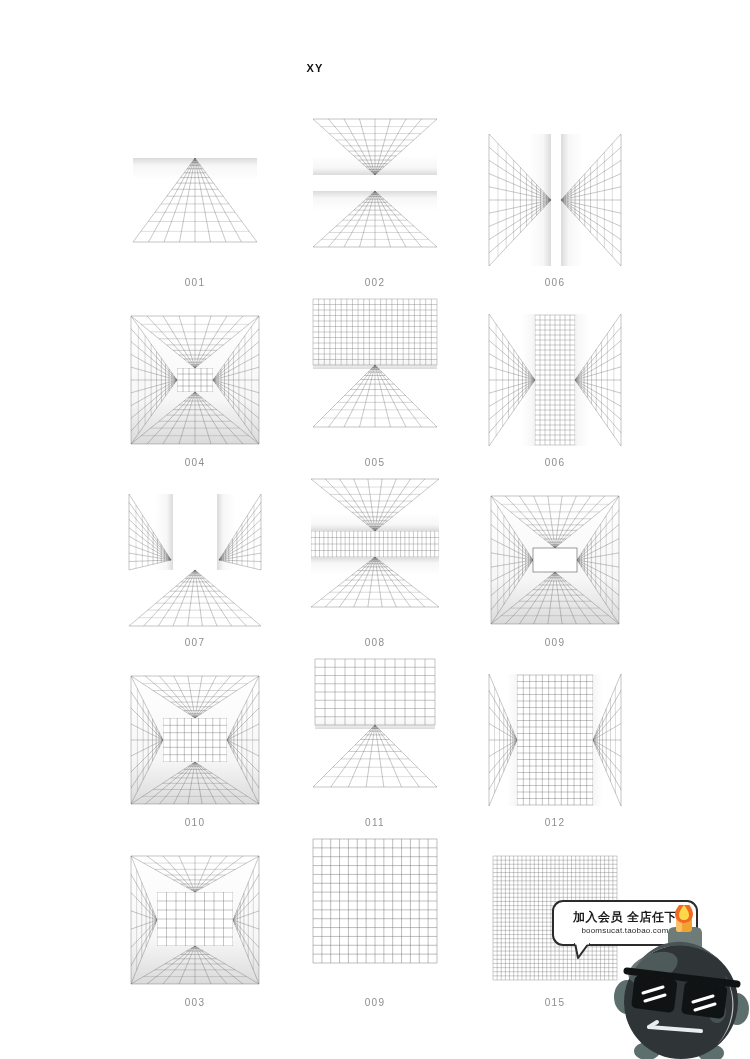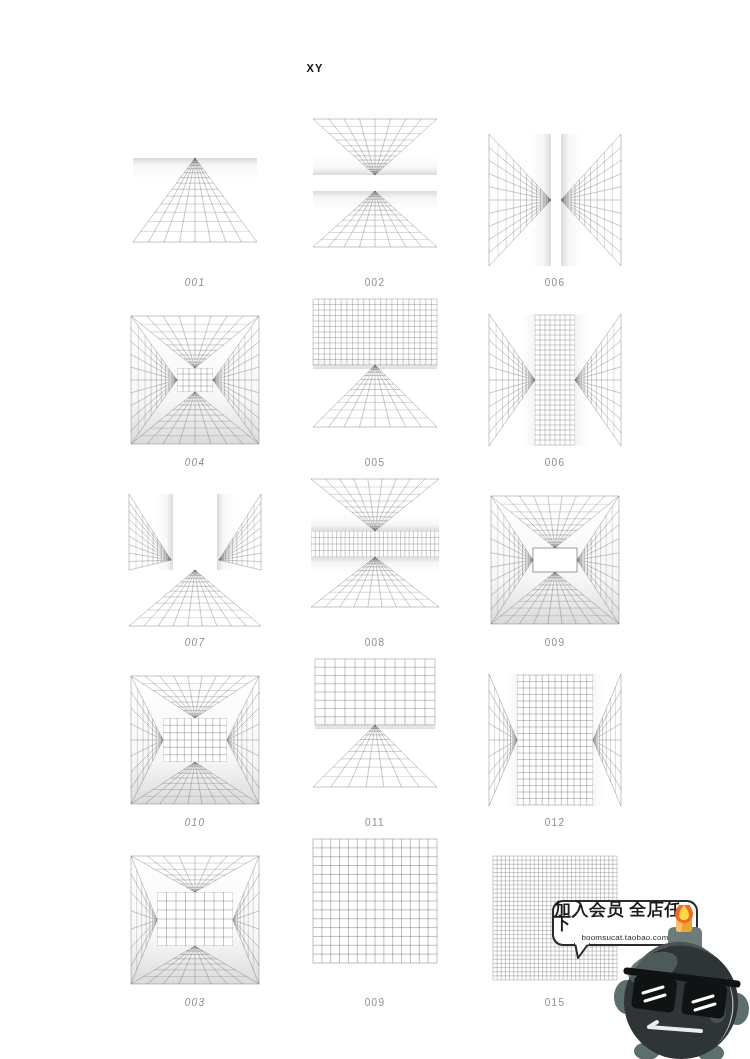--- a/index.html
+++ b/index.html
@@ -47,21 +47,21 @@
   }
   .cell {
     width: 180px;
     height: 180px;
     position: relative;
     display: flex;
     flex-direction: column;
     align-items: center;
     justify-content: flex-end;
   }
-  .cell.col1 { margin-left: 105px; font-style: italic; }
+  .cell.col1 { margin-left: 105px; }
   .cell.col2 { margin-left: 0px; gap: 17px; }
   .cell.col3 { margin-left: 0px; }
   .art {
     width: 140px;
     height: 140px;
     position: relative;
     display: flex;
     align-items: center;
     justify-content: center;
   }
@@ -102,21 +102,21 @@
     justify-content: center;
   }
   #bubble-tail {
     position: absolute;
     left: 34px;
     top: 50px;
     width: 16px;
     height: 16px;
   }
   .wm-cn {
-    font-size: 17px;
+    font-size: 12px;
     font-weight: bold;
     color: #1a1a1a;
     letter-spacing: 0.5px;
     line-height: 14px;
   }
   .wm-url {
     font-size: 8px;
     color: #2a2a2a;
     letter-spacing: 0.2px;
     line-height: 12px;

